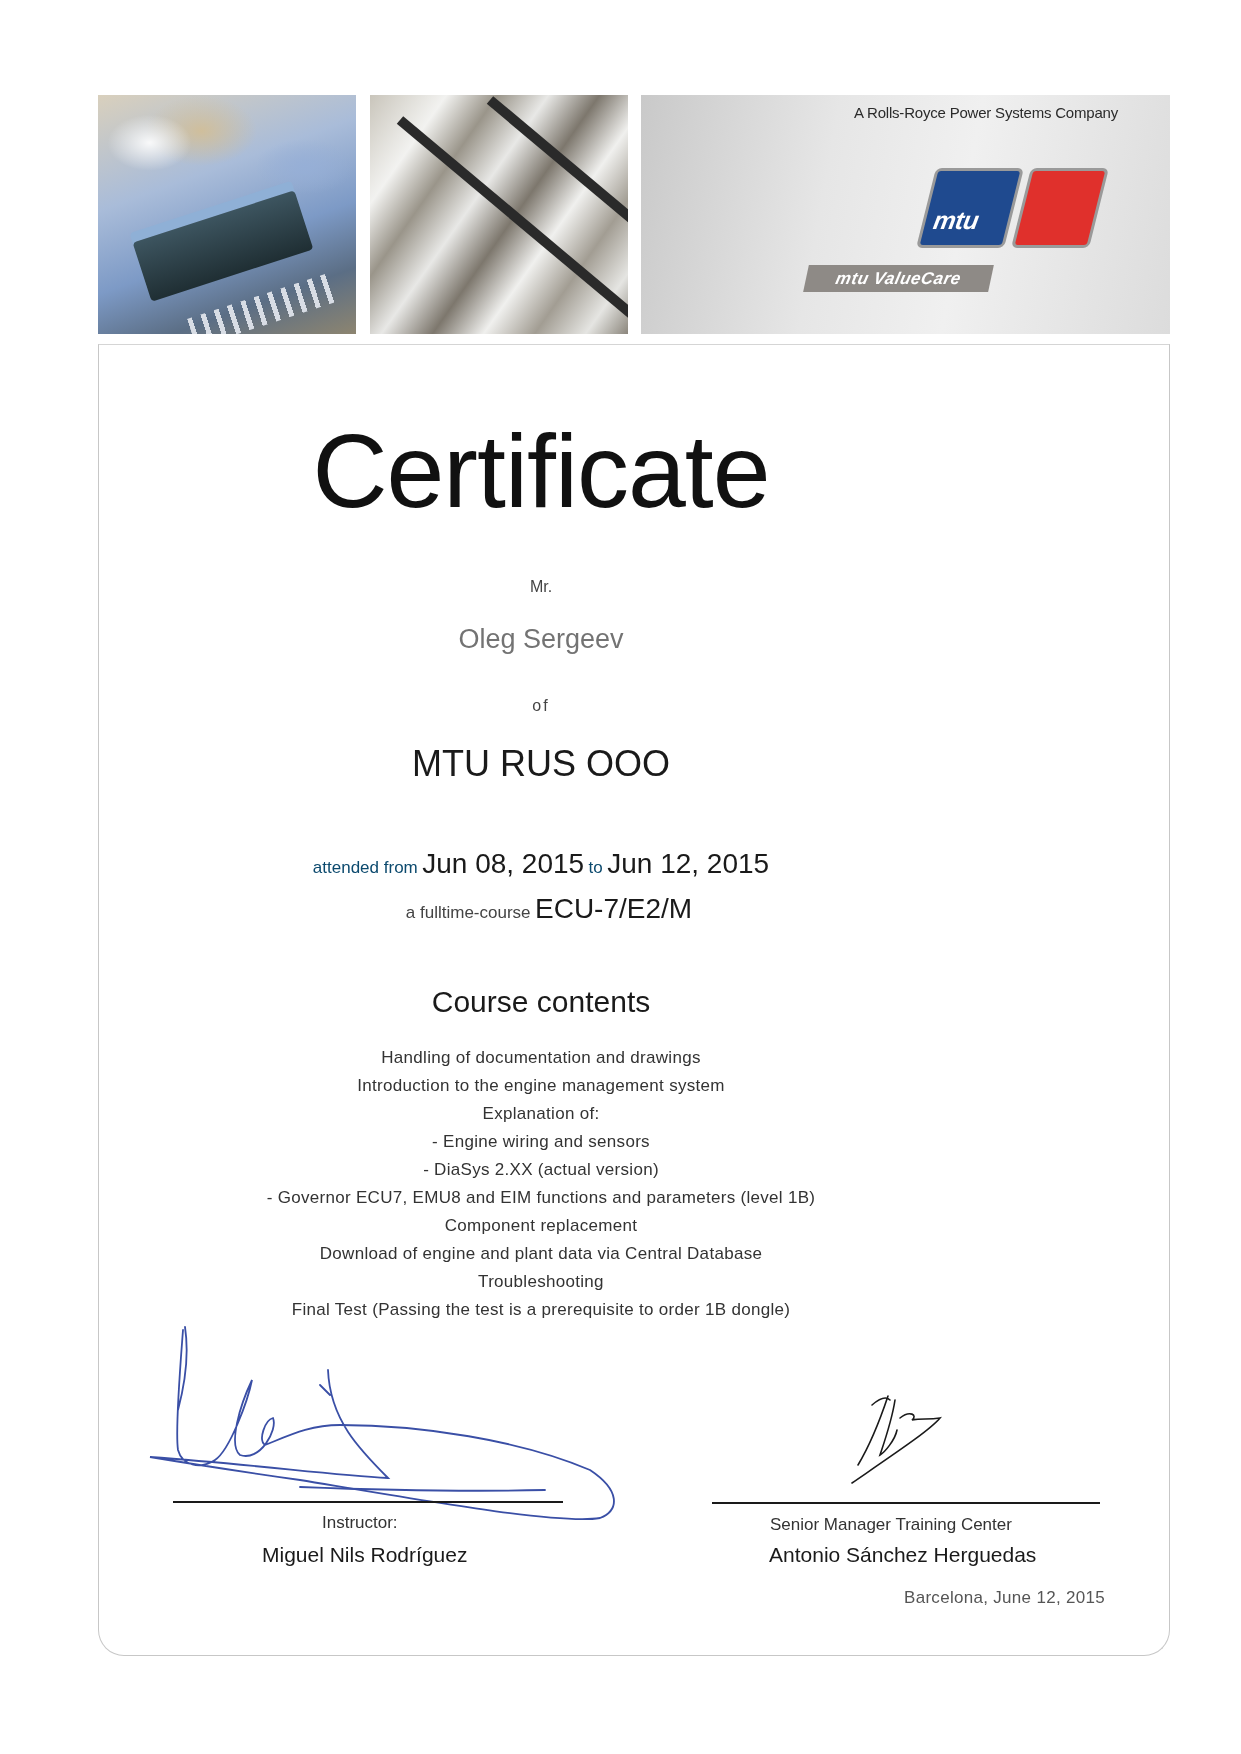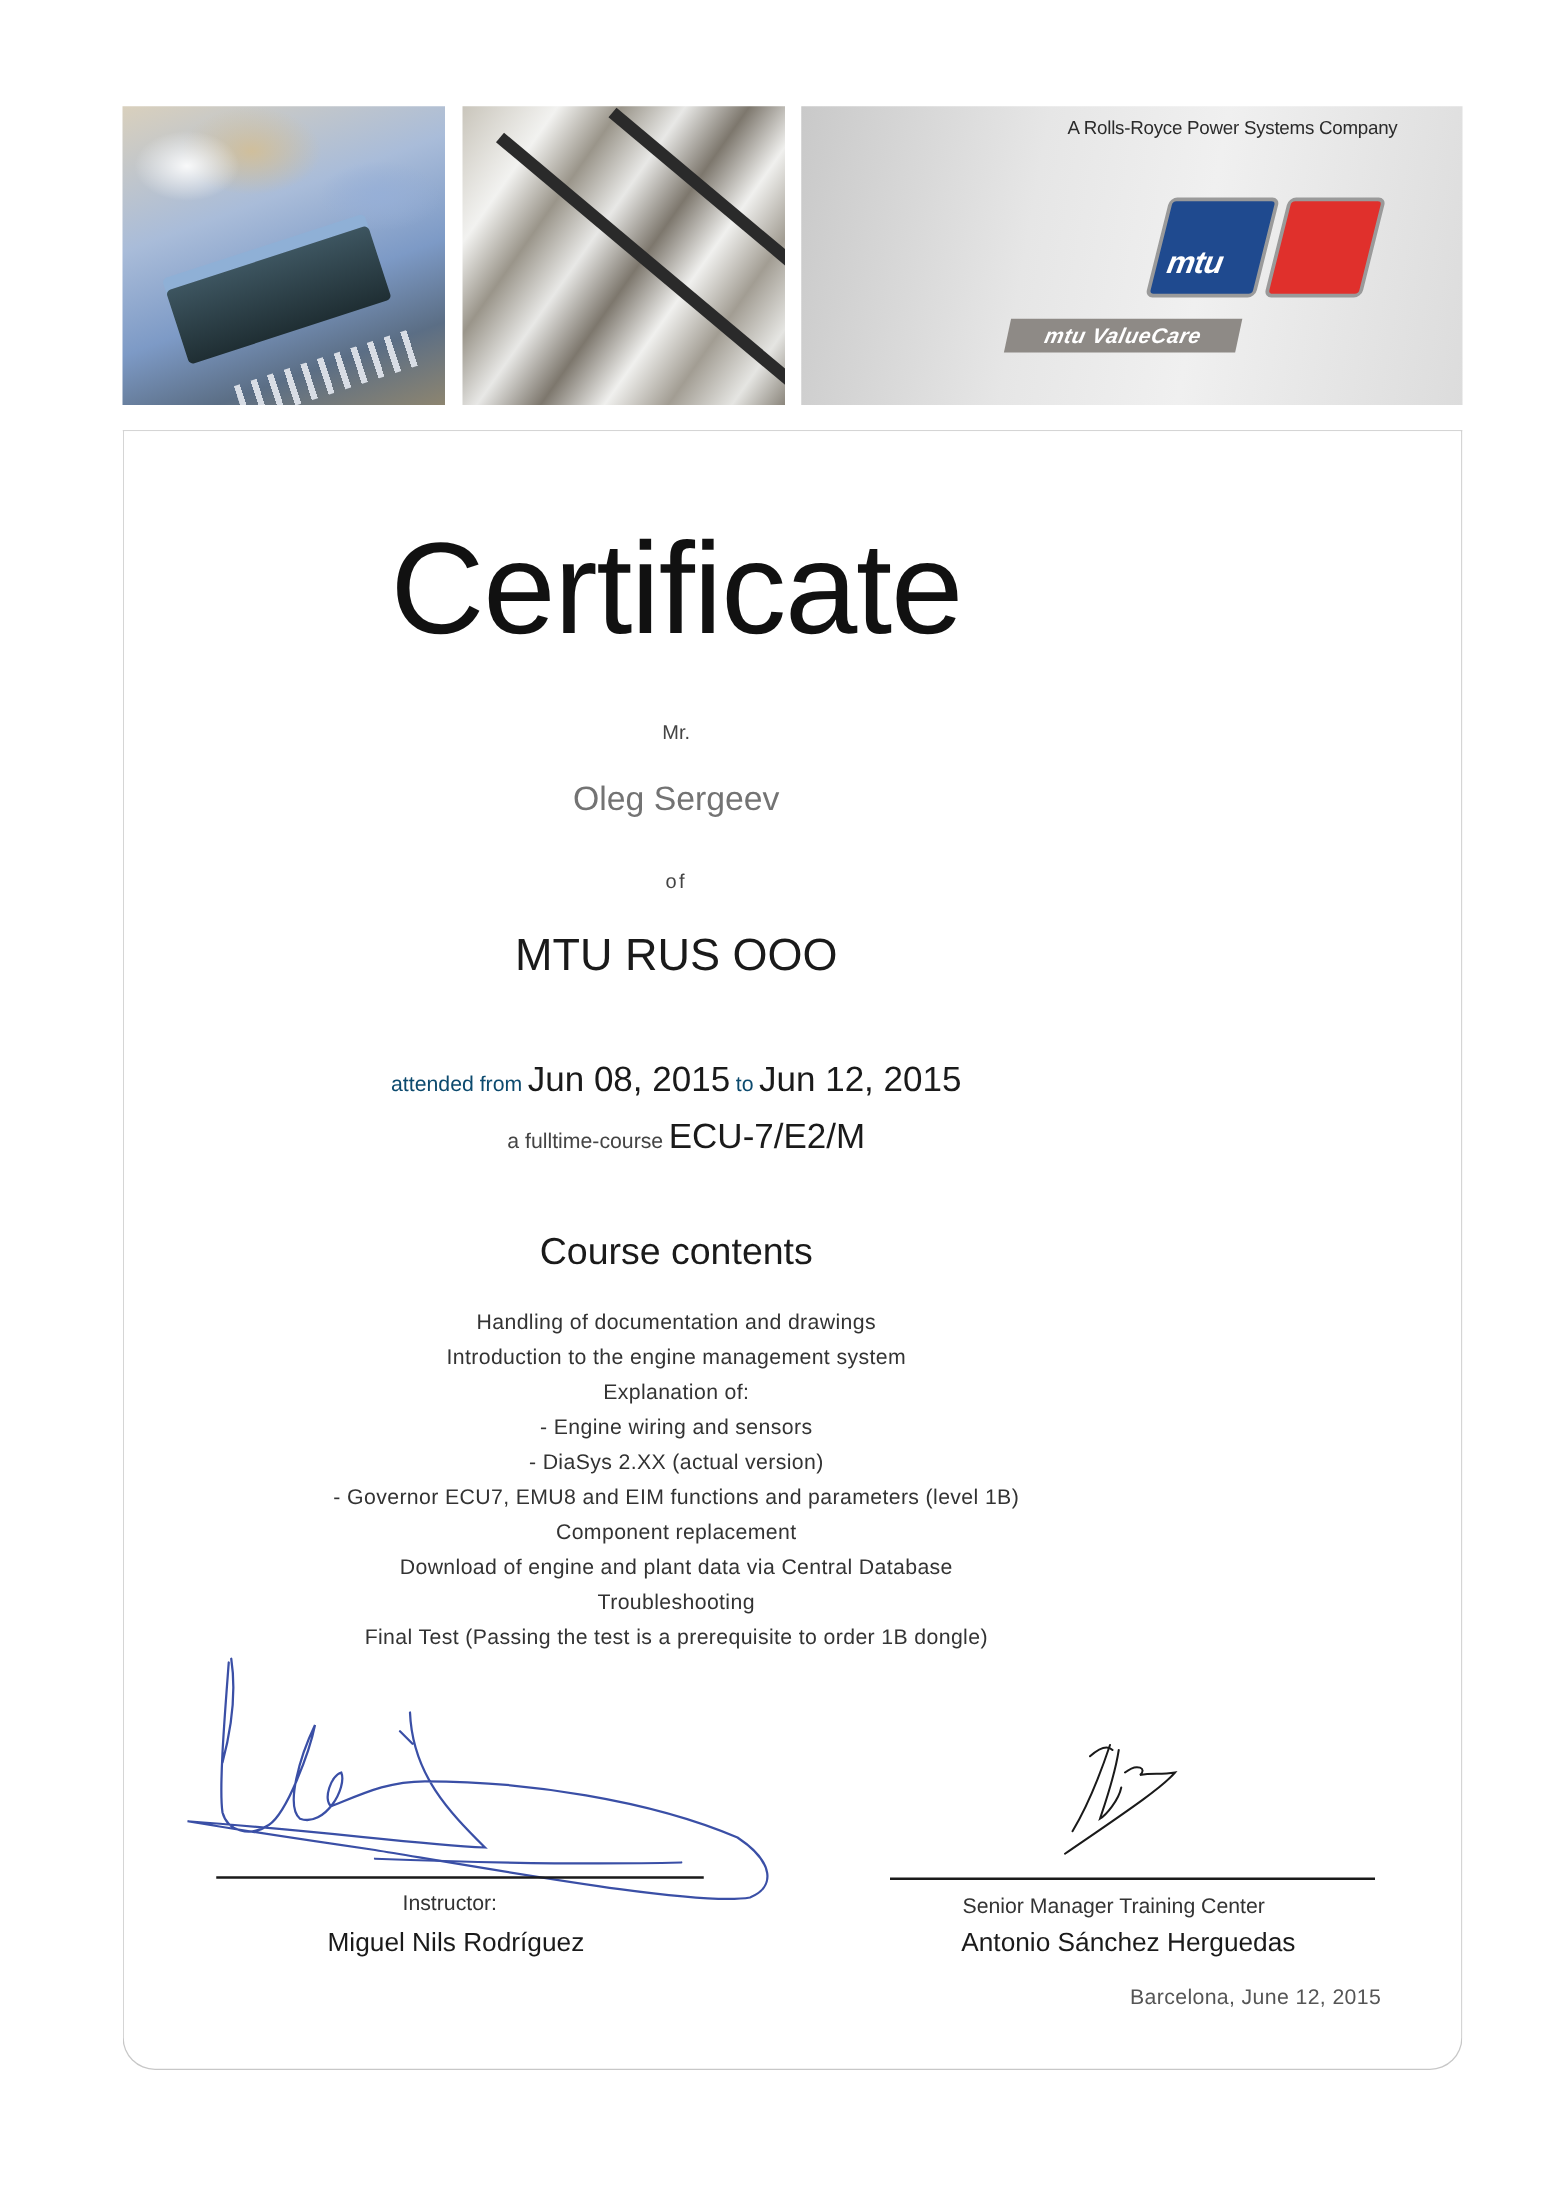--- a/index.html
+++ b/index.html
@@ -1,20 +1,20 @@
 <!DOCTYPE html>
 <html><head>
 <meta charset="utf-8">
 <style>
   * { box-sizing: border-box; margin: 0; padding: 0; }
   html, body { width: 1241px; height: 1754px; background: #ffffff; overflow: hidden; }
   body { position: relative; font-family: "Liberation Sans", sans-serif; color: #1a1a1a; }
 
   
-  .banner { position: absolute; top: 85px; left: 98px; width: 1072px; height: 239px; }
+  .banner { position: absolute; top: 95px; left: 98px; width: 1072px; height: 239px; }
   .photo { position: absolute; top: 0; height: 239px; overflow: hidden; }
   .photo-circuit {
     left: 0; width: 258px;
     background:
       radial-gradient(ellipse 60px 40px at 20% 20%, rgba(255,255,255,0.9), transparent 70%),
       radial-gradient(ellipse 80px 50px at 40% 15%, rgba(210,190,150,0.9), transparent 70%),
       radial-gradient(ellipse 70px 40px at 80% 30%, rgba(150,175,215,0.9), transparent 70%),
       linear-gradient(160deg, #d9d0bd 0%, #a9bcd9 35%, #7d9ac6 60%, #5b6e85 80%, #8d8570 100%);
   }
   .photo-circuit .chip {

